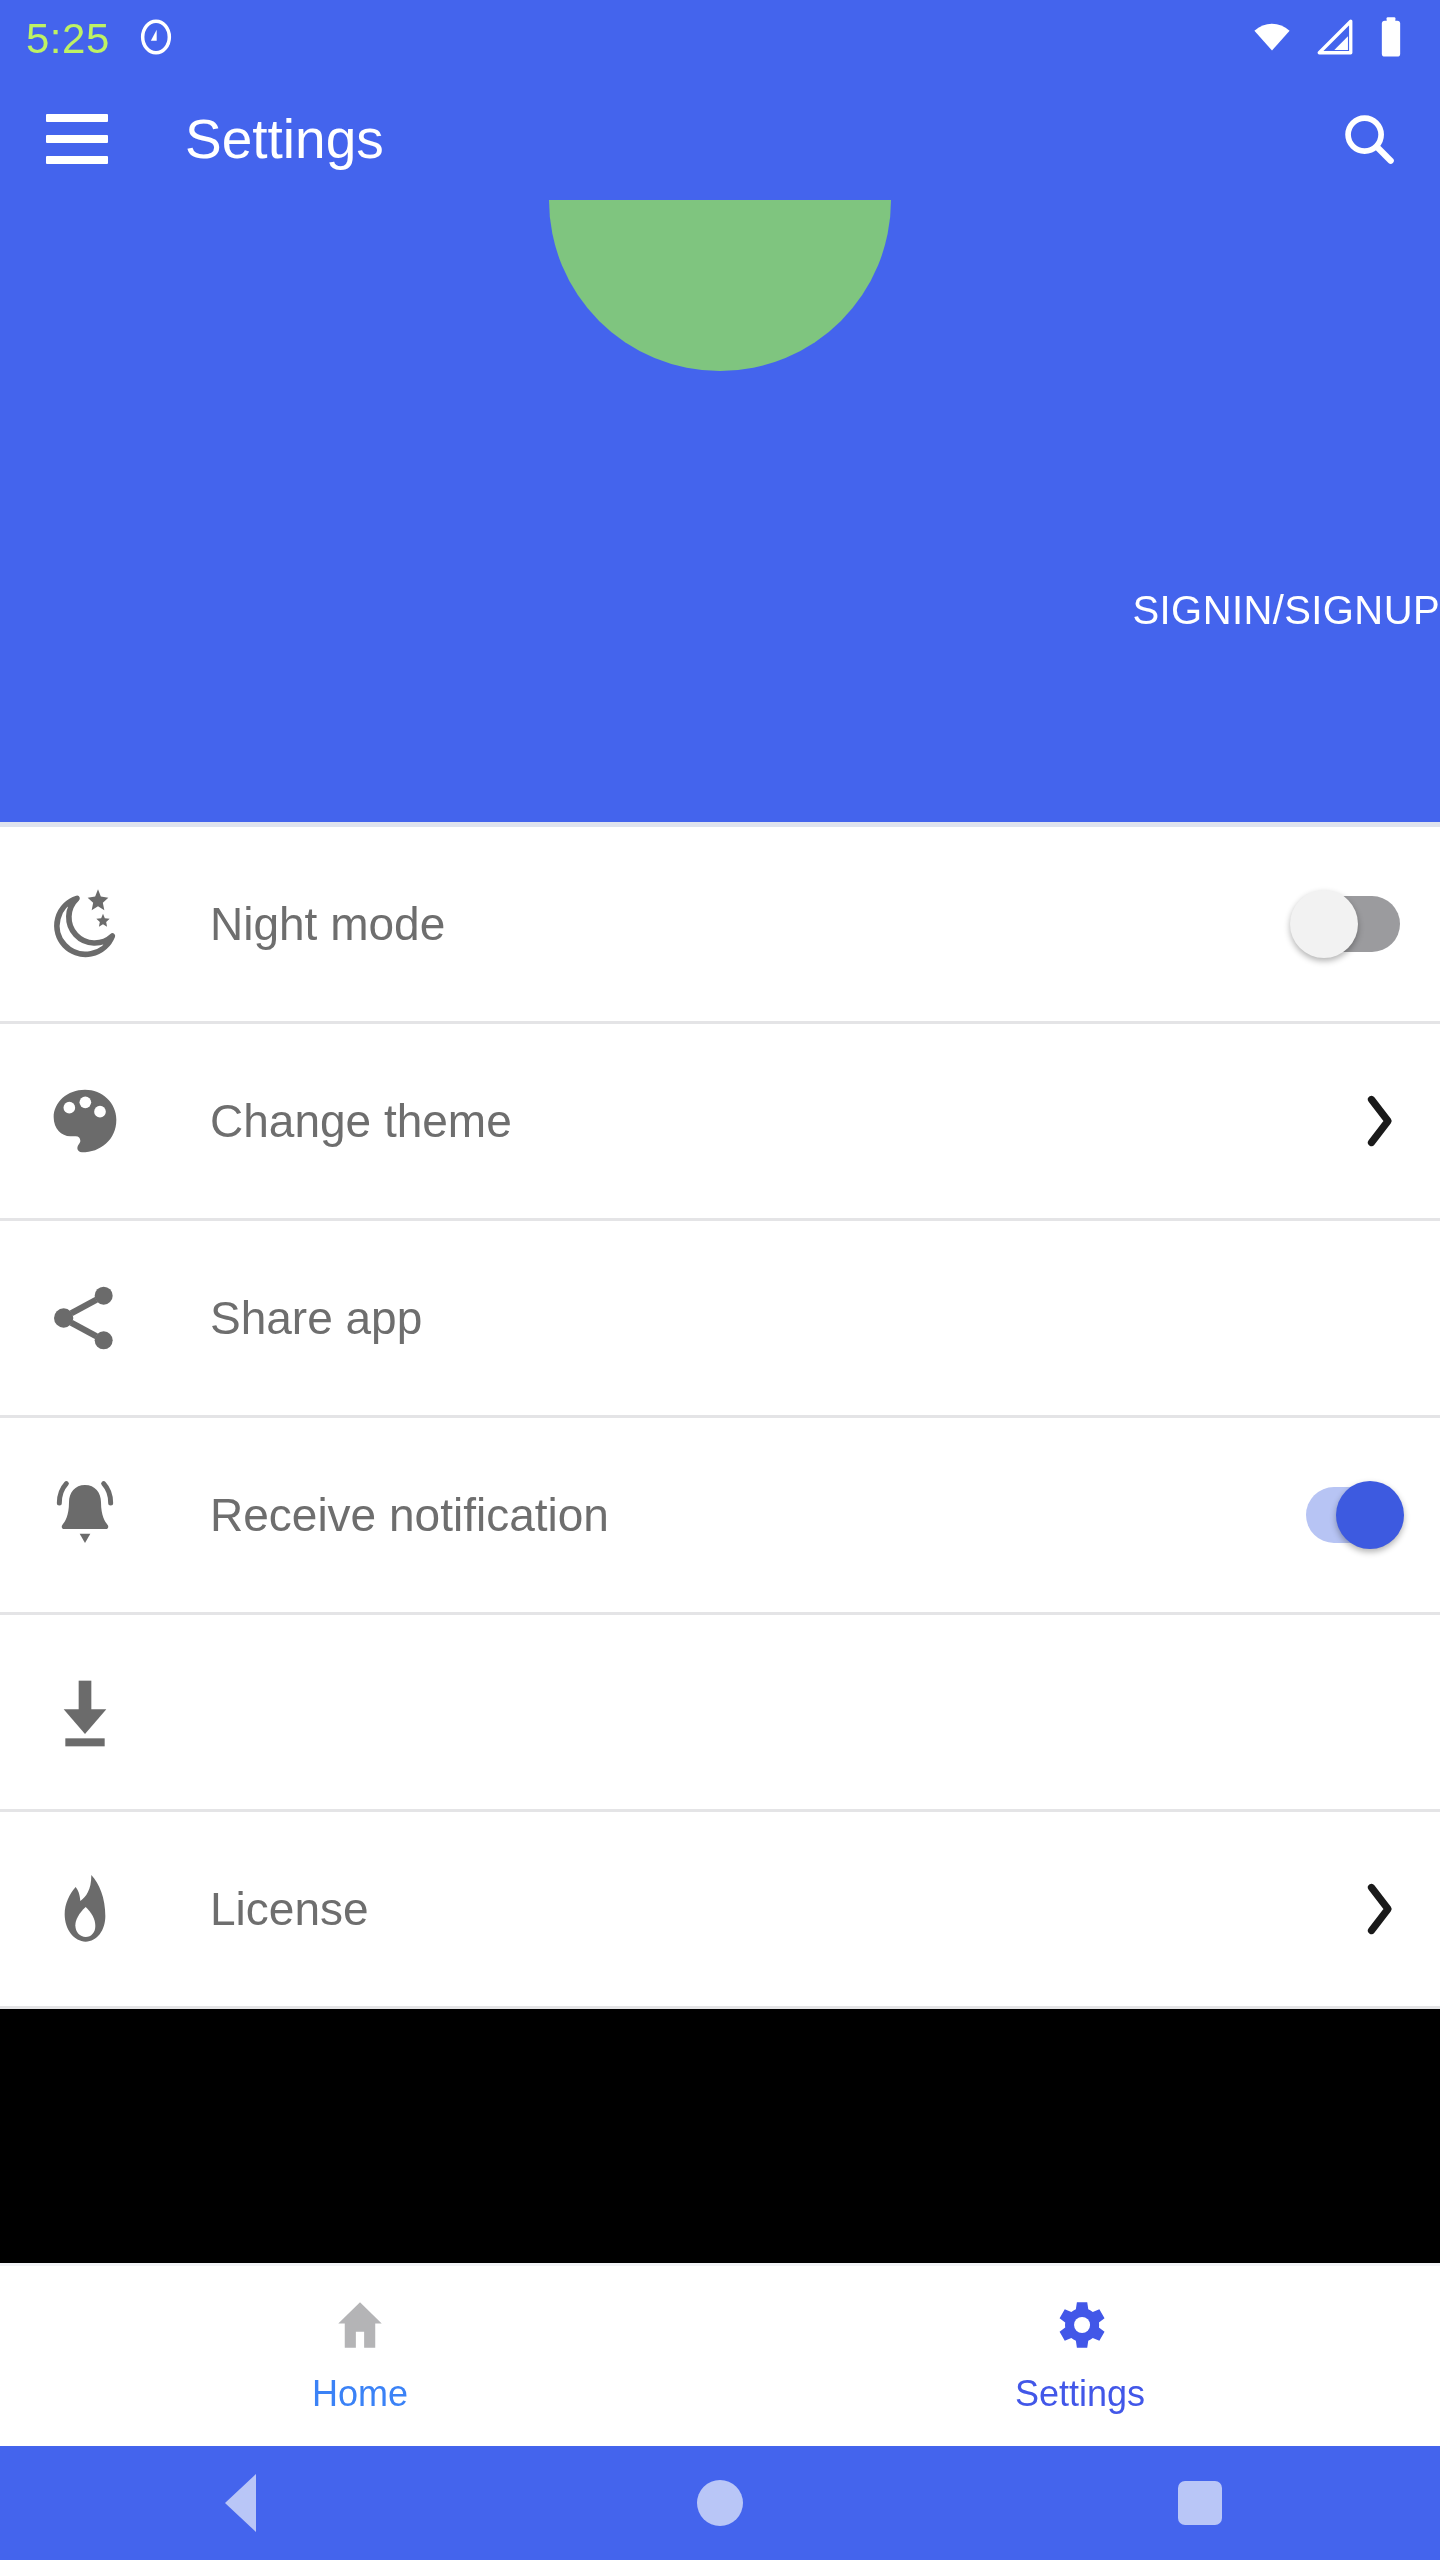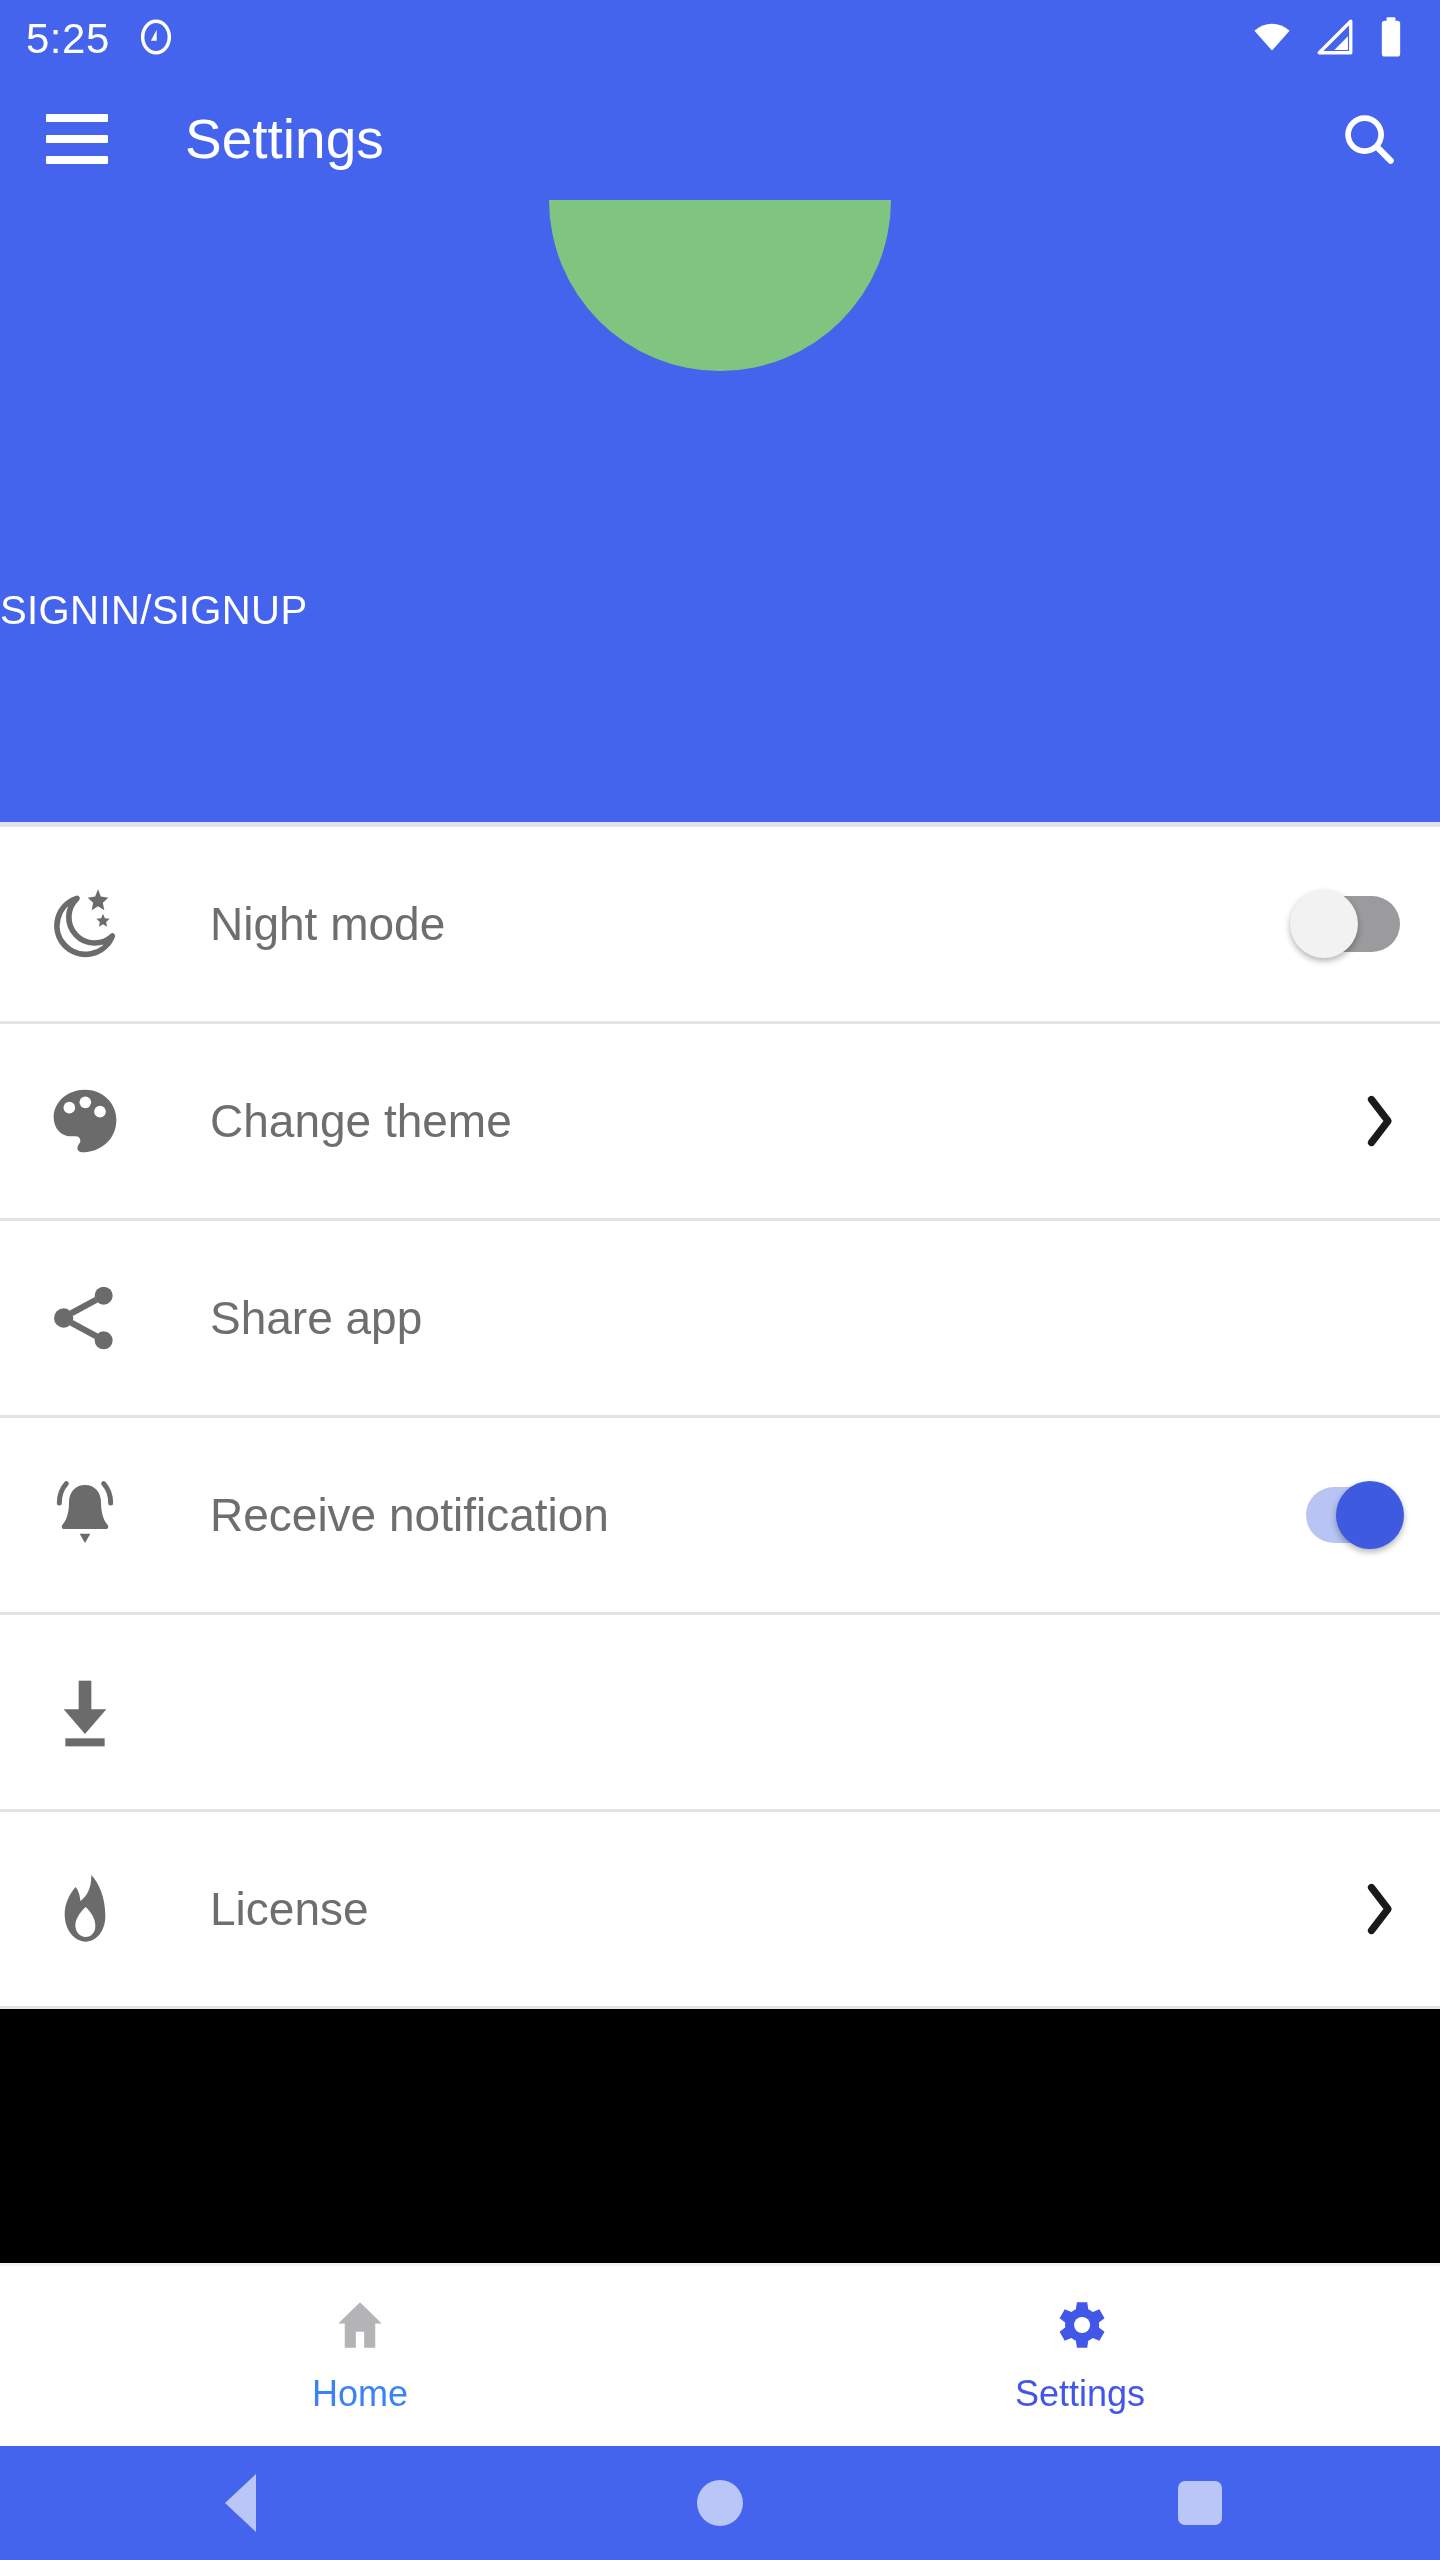--- a/index.html
+++ b/index.html
@@ -19,21 +19,21 @@
   
   .status-bar {
     height:78px;
     background:#4464ed;
     display:flex; align-items:center;
     padding:0 34px 0 26px;
     flex:0 0 auto;
   }
   .status-left { display:flex; align-items:center; gap:26px; }
   .status-clock {
-    color:#ffffff;
+    color:#bef264;
     font-size:42px;
     letter-spacing:0.5px;
     line-height:1;
   }
   .status-spacer { flex:1 1 auto; }
   .status-right { display:flex; align-items:center; gap:20px; }
 
   
   .appbar {
     height:122px;
@@ -79,21 +79,21 @@
     transform:translateX(-50%);
     top:-171px;
     width:342px; height:342px;
     border-radius:50%;
     background:#7fc57f;
   }
   .signin-label {
     position:absolute;
     left:0; right:0;
     top:388px;
-    text-align:left;
+    text-align:right;
     color:#ffffff;
     font-size:40px;
     letter-spacing:0.4px;
     cursor:pointer;
   }
   .header-edge {
     position:absolute;
     left:0; right:0; bottom:0;
     height:5px;
     background:#dfe3ee;

